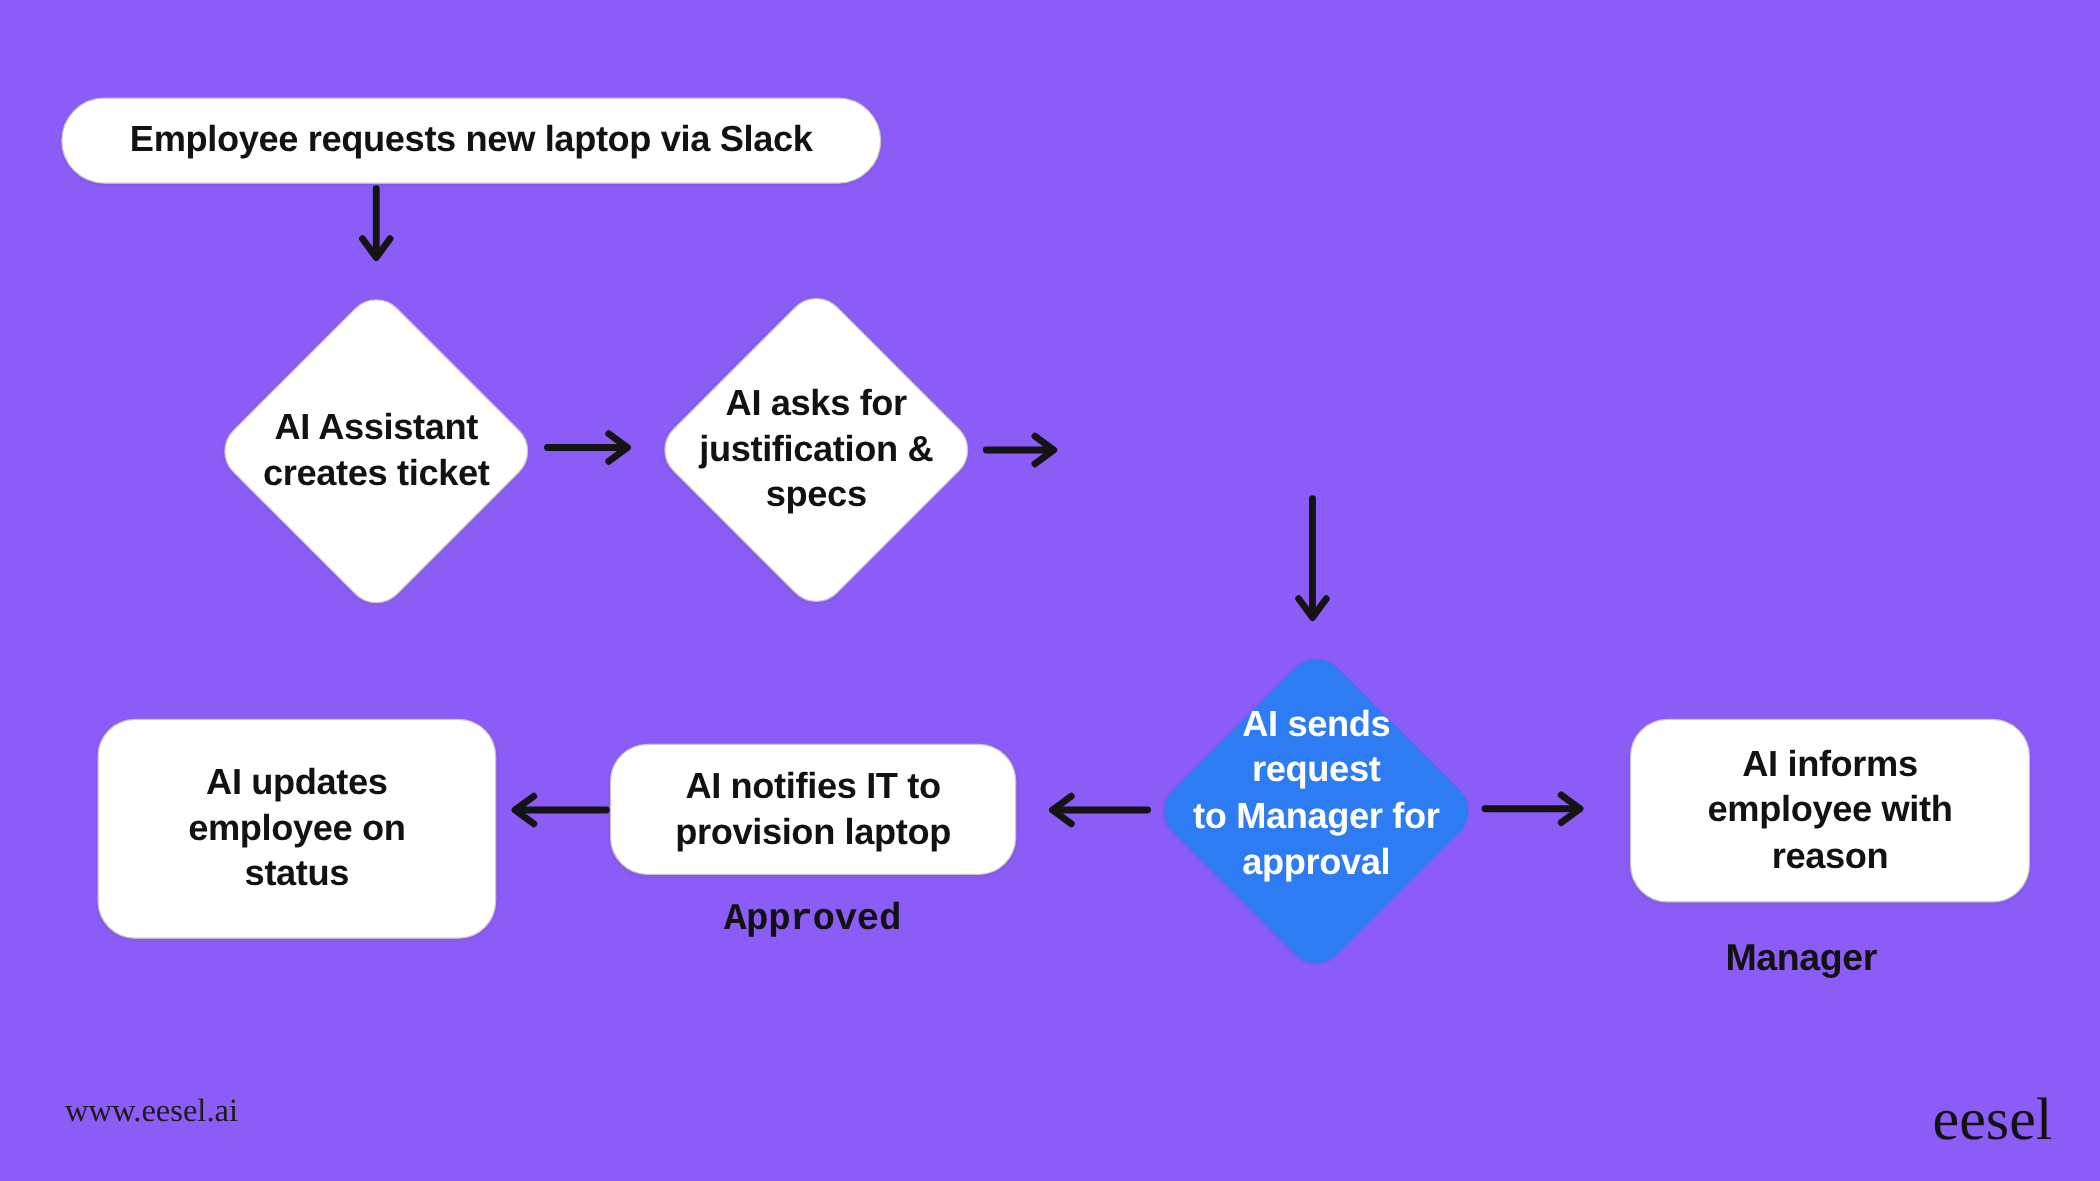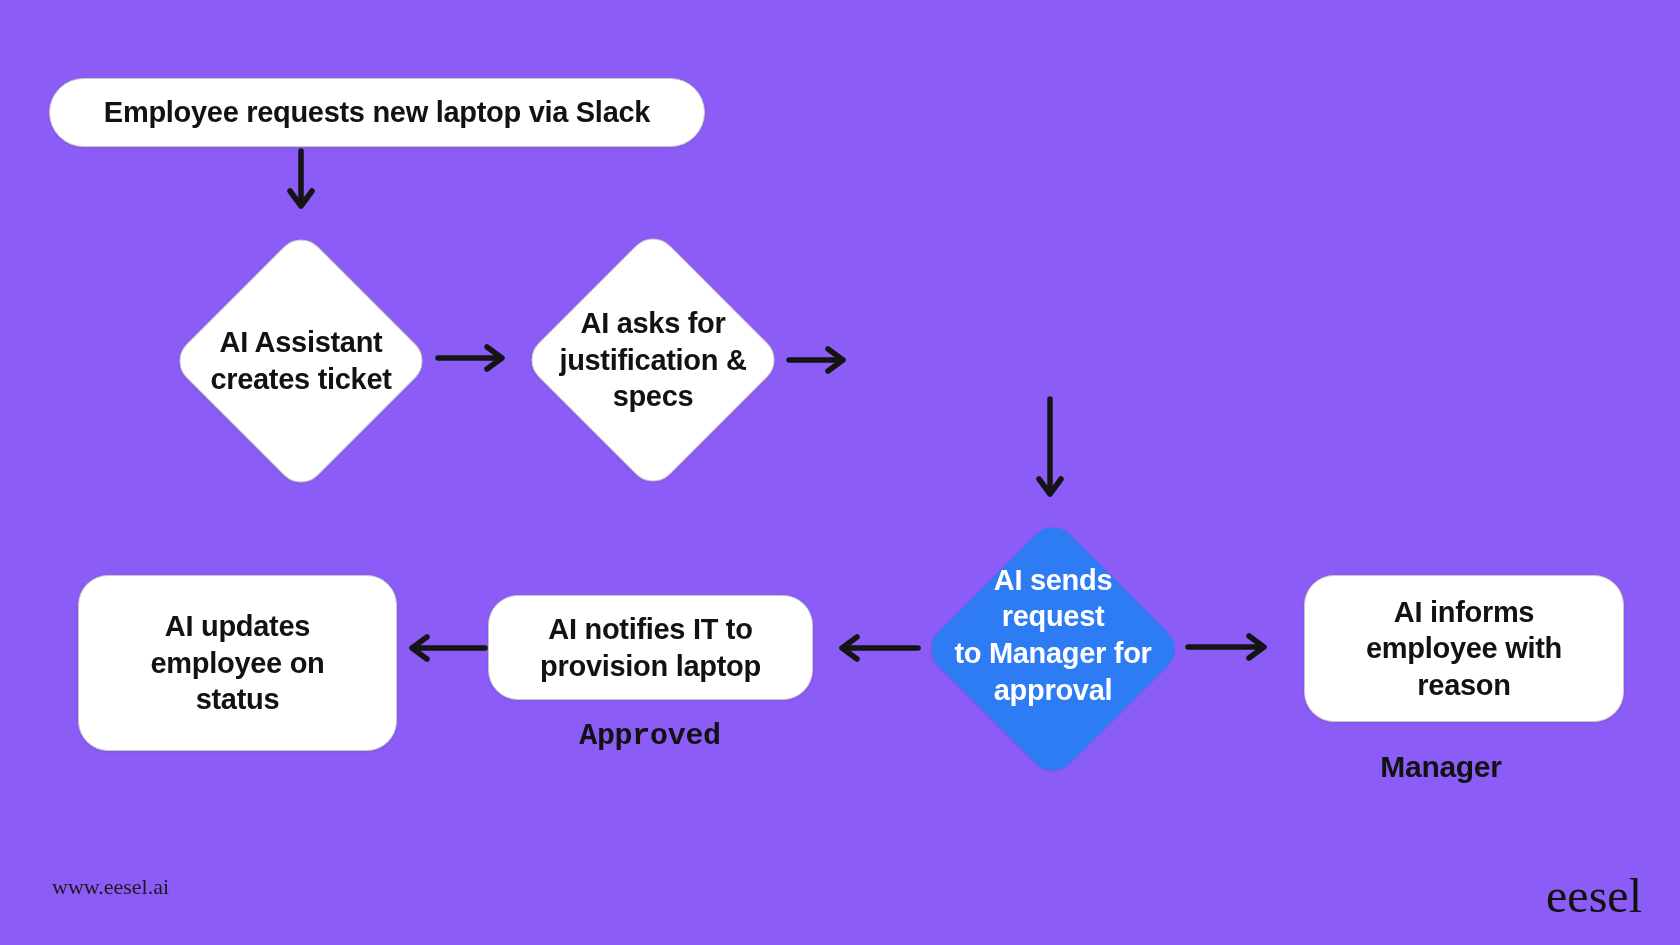--- a/index.html
+++ b/index.html
@@ -80,21 +80,21 @@
     font-weight: 700;
     font-size: 30px;
     letter-spacing: -0.3px;
     z-index: 2;
   }
   .footer-url {
     position: absolute;
     left: 52px;
     top: 874px;
     font-family: "Liberation Serif", serif;
-    font-size: 22px;
+    font-size: 26px;
     color: #1b1b1b;
     z-index: 2;
   }
   .footer-logo {
     position: absolute;
     right: 38px;
     top: 868px;
     font-family: "Liberation Serif", serif;
     font-size: 48px;
     color: #121212;

